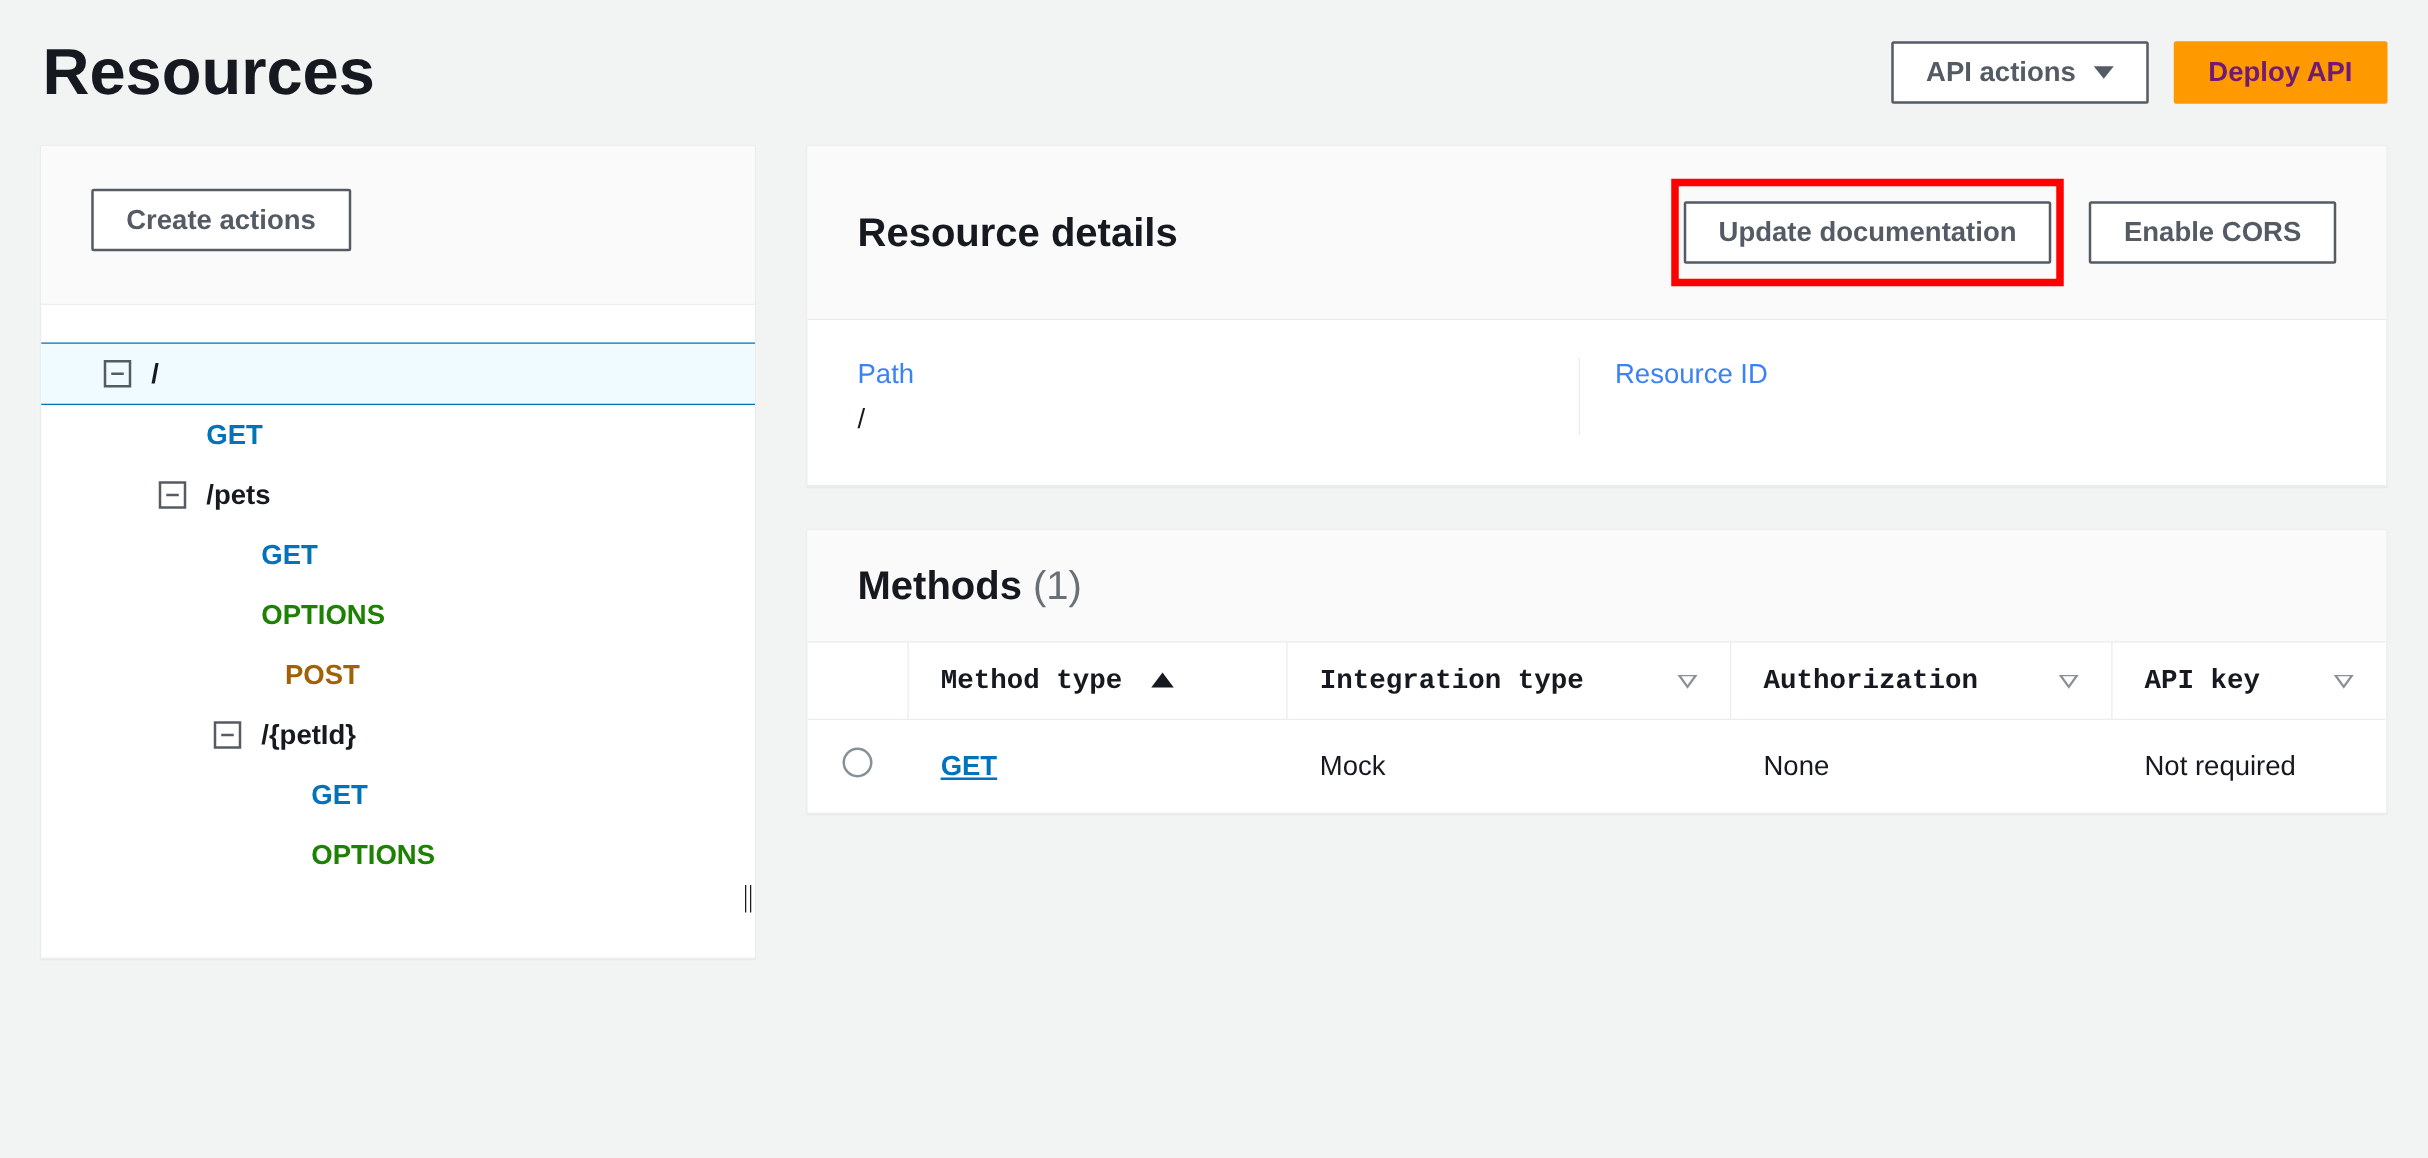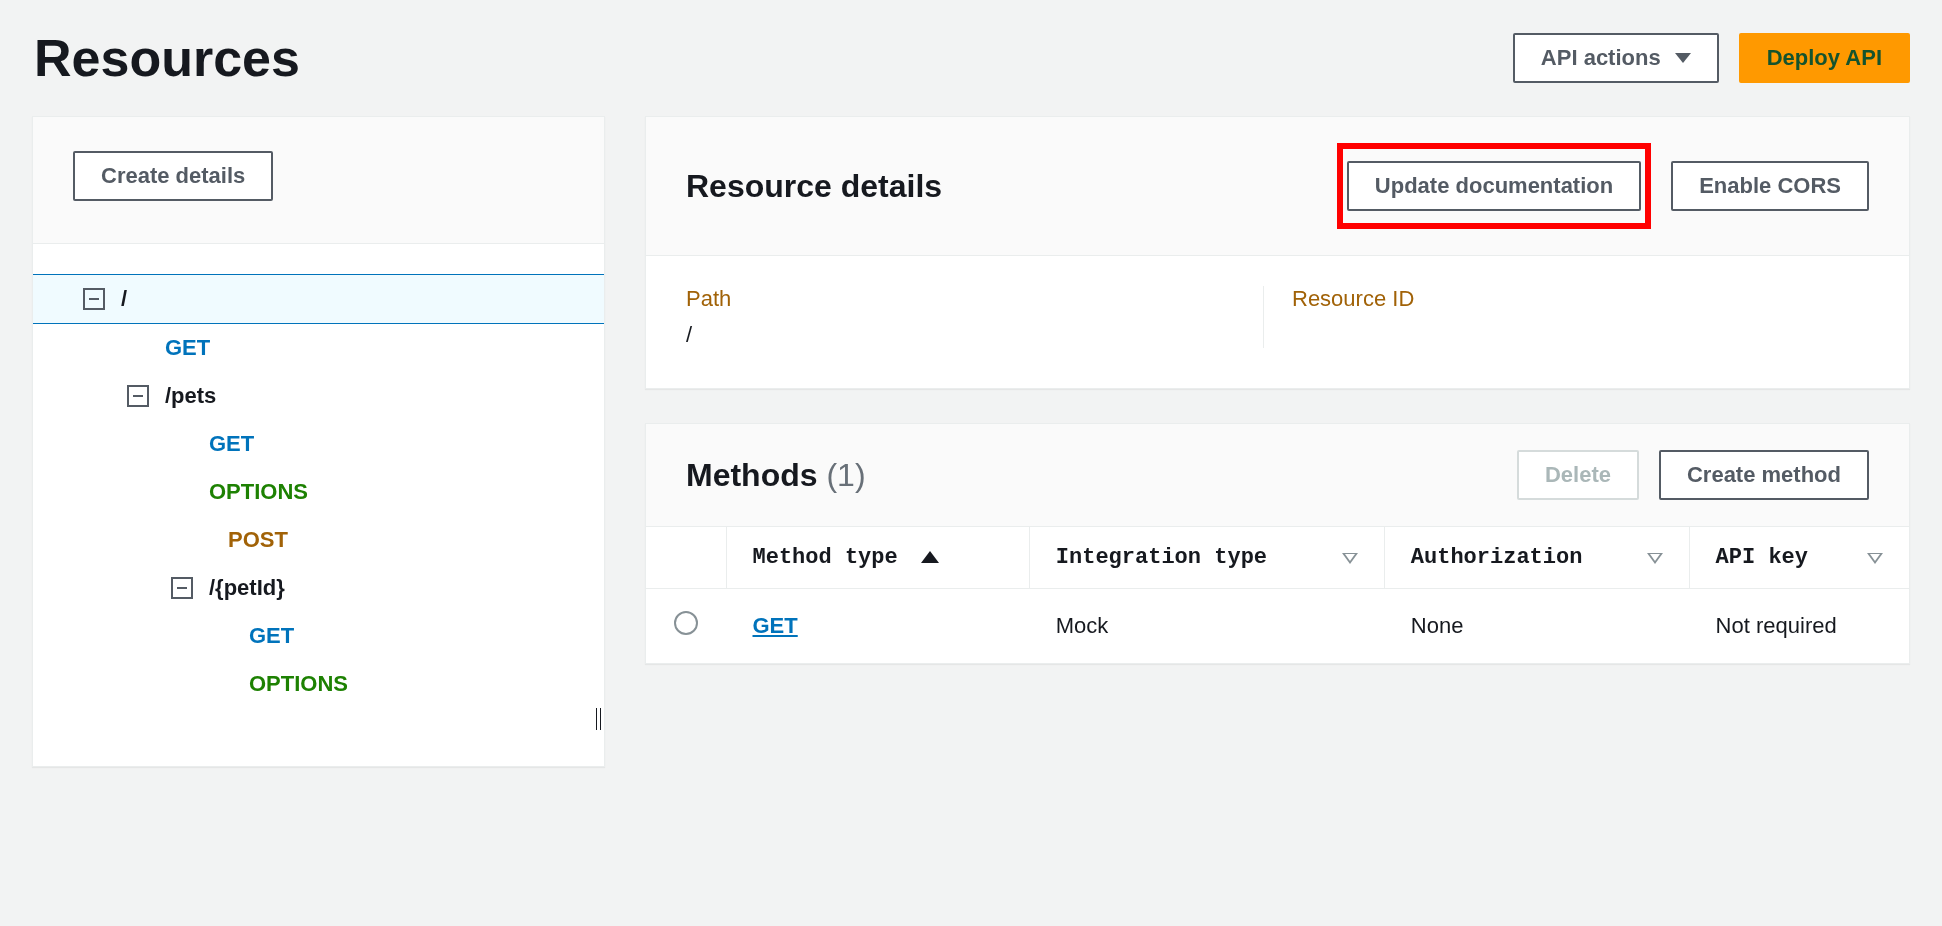--- a/index.html
+++ b/index.html
@@ -40,21 +40,21 @@
     border: 2px solid #545b64;
     background: #fff;
     color: #545b64;
     border-radius: 2px;
     cursor: pointer;
     white-space: nowrap;
   }
   .btn-primary {
     background: #ff9900;
     border-color: #ff9900;
-    color: #14532d;
+    color: #701a75;
   }
   .btn-disabled {
     color: #aab7b8;
     border-color: #d5dbdb;
     cursor: default;
   }
   .caret-down {
     width: 0; height: 0;
     border-left: 8px solid transparent;
     border-right: 8px solid transparent;
@@ -149,21 +149,21 @@
   .kv-grid {
     display: flex;
     padding: 30px 40px 40px 40px;
   }
   .kv-cell {
     flex: 1;
     border-left: 1px solid #eaeded;
     padding-left: 28px;
   }
   .kv-cell:first-child { border-left: none; padding-left: 0; }
-  .kv-label { color: #a16207; font-size: 22px; margin-bottom: 10px; }
+  .kv-label { color: #3b82f6; font-size: 22px; margin-bottom: 10px; }
   .kv-value { color: #16191f; font-size: 22px; }
   .table { width: 100%; border-collapse: collapse; }
   .table th {
     text-align: left;
     font-size: 22px;
     font-weight: 700;
     color: #16191f;
     padding: 18px 26px;
     border-bottom: 1px solid #eaeded;
     border-right: 1px solid #eaeded;
@@ -245,21 +245,21 @@
         <span>Deploy API</span>
       </button>
     </div>
   </div>
 
   <div class="layout">
 
     <div class="sidebar">
       <div class="sidebar-top">
         <button class="btn">
-          <span>Create details</span>
+          <span>Create actions</span>
         </button>
       </div>
       <div style="height:30px"></div>
       <div class="tree">
 
         <div class="tree-row selected ind-0">
           <span class="collapse-col">
               <span class="collapse-box"></span>
             </span>
           <span class="tree-label">/</span>
@@ -341,28 +341,20 @@
             <div class="kv-label">Resource ID</div>
           </div>
         </div>
       </div>
 
       <div class="panel">
         <div class="panel-head">
           <div class="panel-title">
             <span>Methods</span>
             <span class="count">(1)</span>
-          </div>
-          <div class="panel-actions">
-            <button class="btn btn-disabled">
-              <span>Delete</span>
-            </button>
-            <button class="btn">
-              <span>Create method</span>
-            </button>
           </div>
         </div>
 
         <table class="table">
           <thead>
             <tr>
               <th style="width:80px;border-right:1px solid #eaeded;"></th>
               <th>
                 <div class="th-inner">
                   <span>

